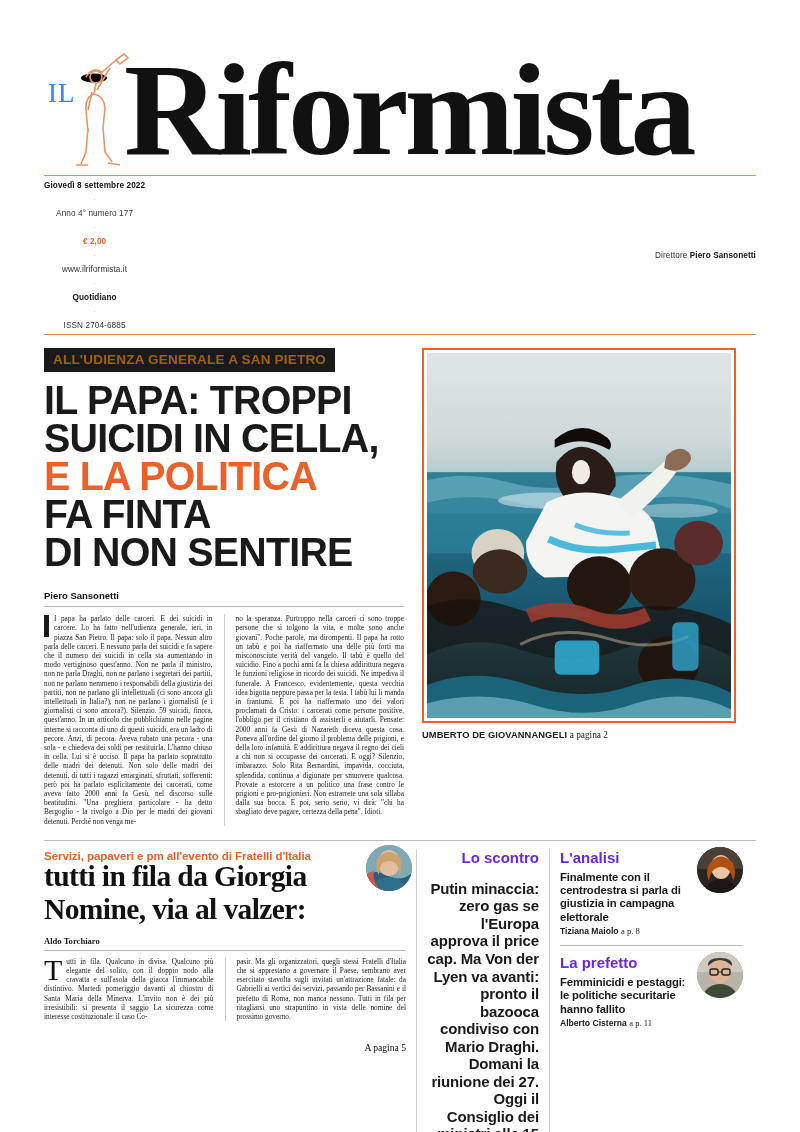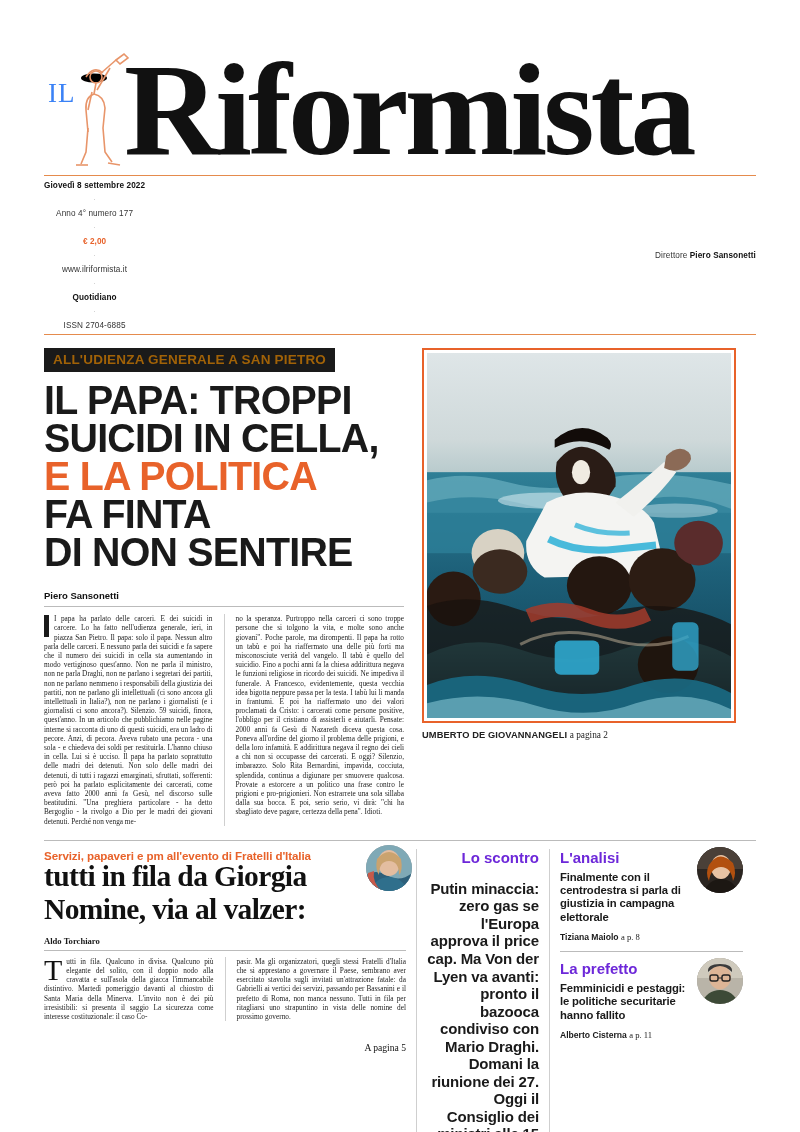--- a/index.html
+++ b/index.html
@@ -155,21 +155,21 @@
 
   .sect-title { color:#6d28d9; font-size:15px; font-weight:700; }
   .abstract-r {
     text-align:right; font-size:15px; font-weight:700;
     line-height:1.17; margin-top:14px; letter-spacing:-0.15px;
   }
   .abstract-l {
     text-align:left; font-size:11.3px; font-weight:700;
     line-height:1.18; margin-top:5px; letter-spacing:-0.15px;
   }
-  .sig { font-size:8.6px; margin-top:8px; }
+  .sig { font-size:8.6px; margin-top:2px; }
   .sig b { font-weight:700; }
   .sig.right { text-align:right; }
   .sig .pg { font-family:"Liberation Serif", serif; }
   .avatar {
     width:46px; height:46px; border-radius:50%; overflow:hidden;
     background:#999; flex:0 0 46px;
   }
   .avatar-abs { position:absolute; }
   .right-item-head { display:flex; justify-content:space-between; align-items:flex-start; gap:6px; }
   .hr-mid { border-top:1px solid #bbb; margin:9px 0 8px 0; }

